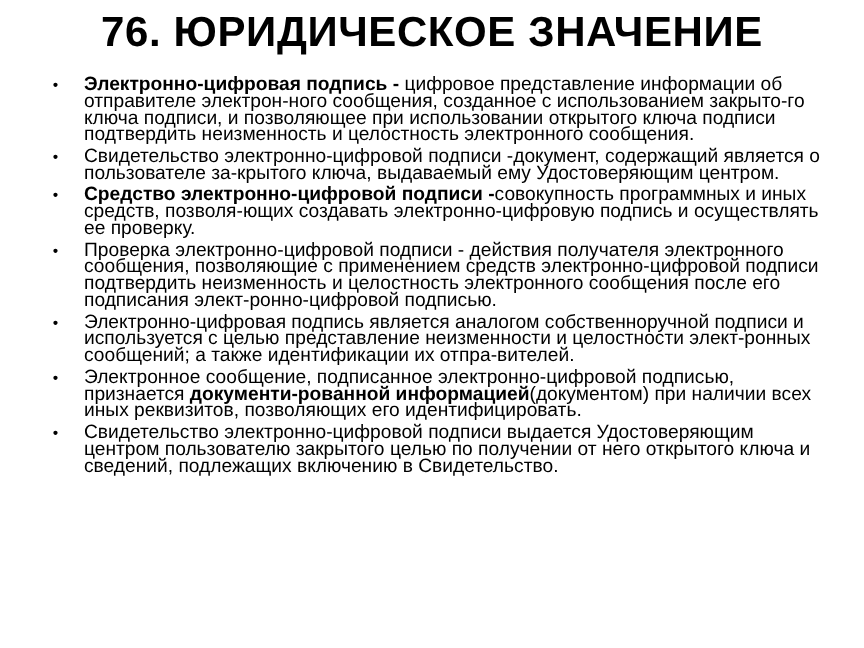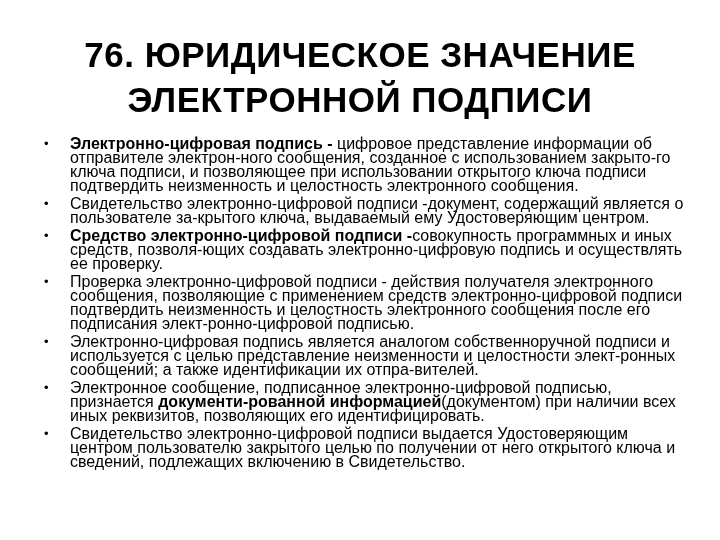--- a/index.html
+++ b/index.html
@@ -7,21 +7,21 @@
     position: relative;
     width: 720px;
     height: 540px;
     background: #ffffff;
     color: #000000;
     font-family: "Liberation Sans", sans-serif;
     box-sizing: border-box;
     overflow: hidden;
   }
   .title {
-    padding-top: 32px;
+    padding-top: 4px;
     text-align: center;
     font-weight: bold;
     font-size: 35px;
     line-height: 45px;
     letter-spacing: 0.5px;
   }
   .bullets {
     margin-top: 15px;
     padding-left: 44px;
     padding-right: 26px;
@@ -44,21 +44,20 @@
     text-align: left;
   }
   .b { font-weight: bold; }
 </style>
 </head>
 <body>
 
 <div class="slide" style="background: rgb(255, 255, 255); color: rgb(0, 0, 0);">
   <div class="title">
     <div>76. ЮРИДИЧЕСКОЕ ЗНАЧЕНИЕ</div>
-    <div>ЭЛЕКТРОННОЙ ПОДПИСИ</div>
   </div>
   <div class="bullets" id="bullet-list">
       <div class="bullet-row">
         <span class="marker">•</span>
         <div class="bullet-text"><span class="b">Электронно-цифровая подпись - </span><span>цифровое представление информации об отправителе электрон-ного сообщения, созданное с использованием закрыто-го ключа подписи, и позволяющее при использовании открытого ключа подписи подтвердить неизменность и целостность электронного сообщения.</span></div>
       </div>
       <div class="bullet-row">
         <span class="marker">•</span>
         <div class="bullet-text"><span>Свидетельство электронно-цифровой подписи -документ, содержащий является о пользователе за-крытого ключа, выдаваемый ему Удостоверяющим центром.</span></div>
       </div>

